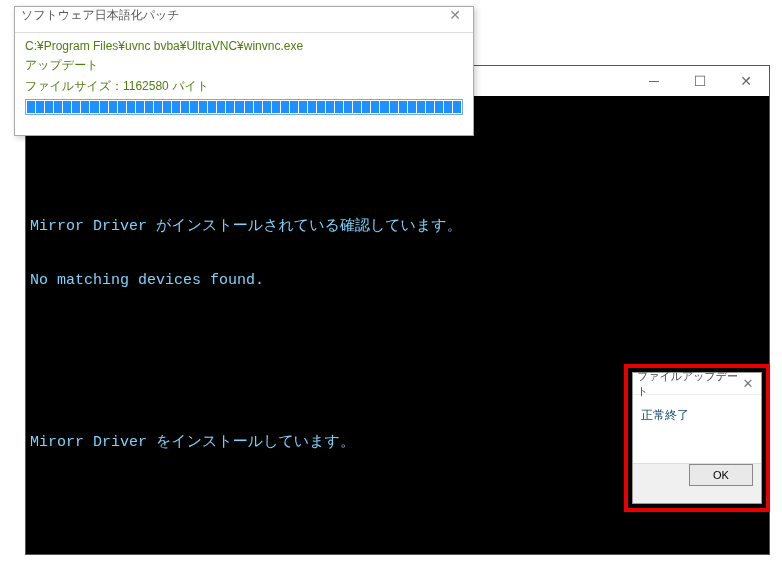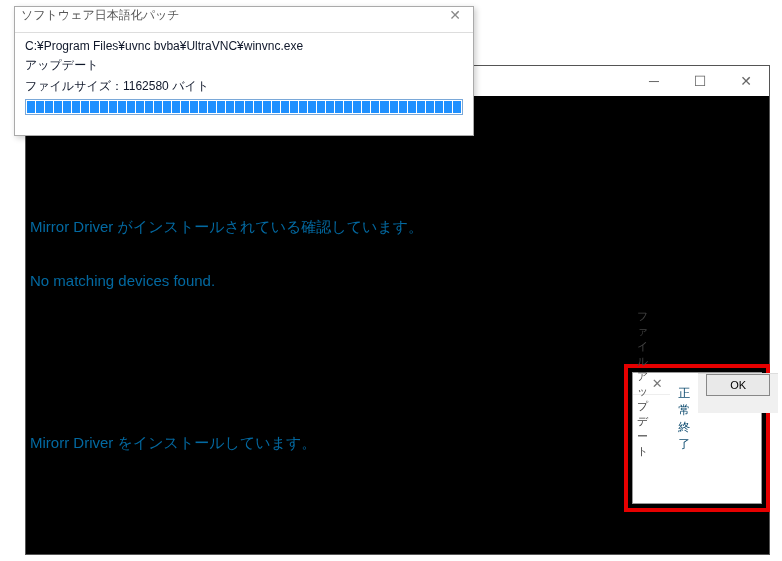--- a/index.html
+++ b/index.html
@@ -33,22 +33,22 @@
     width: 46px;
     display: flex;
     align-items: center;
     justify-content: center;
     font-size: 14px;
     color: #666;
     font-family: "Segoe UI Symbol", sans-serif;
   }
   .console-body {
     background: #000;
-    color: #0369a1;
-    font-family: Liberation Sans, sans-serif;
+    color: #7dd3fc;
+    font-family: Liberation Mono, monospace;
     font-size: 15px;
     line-height: 1.2;
     padding: 6px 4px;
     height: calc(100% - 30px);
     white-space: pre;
     overflow: hidden;
     position: relative;
   }
   .console-body .spacer { height: 44px; }
   .console-body .blank { height: 18px; }
@@ -76,21 +76,21 @@
   .progress-titlebar .title { flex: 1; }
   .progress-titlebar .close {
     width: 24px;
     text-align: center;
     color: #888;
     font-size: 14px;
   }
   .progress-body {
     padding: 6px 10px 8px 10px;
     font-size: 12px;
-    color: #0f172a;
+    color: #4d7c0f;
   }
   .progress-body > div { margin-bottom: 4px; }
   .progress-percent-row {
     display: flex;
     justify-content: flex-end;
     font-size: 12px;
     margin: 2px 0 2px 0;
   }
   .progress-bar {
     height: 16px;
@@ -114,21 +114,21 @@
     border: 4px solid #e60000;
     background: transparent;
     padding: 4px;
   }
   .msg-dialog {
     width: 100%;
     height: 100%;
     background: #fff;
     border: 1px solid #999;
     display: flex;
-    flex-direction: row;
+    flex-direction: column;
   }
   .msg-titlebar {
     height: 22px;
     display: flex;
     align-items: center;
     padding: 0 4px;
     font-size: 11px;
     color: #444;
     border-bottom: 1px solid #eee;
   }

